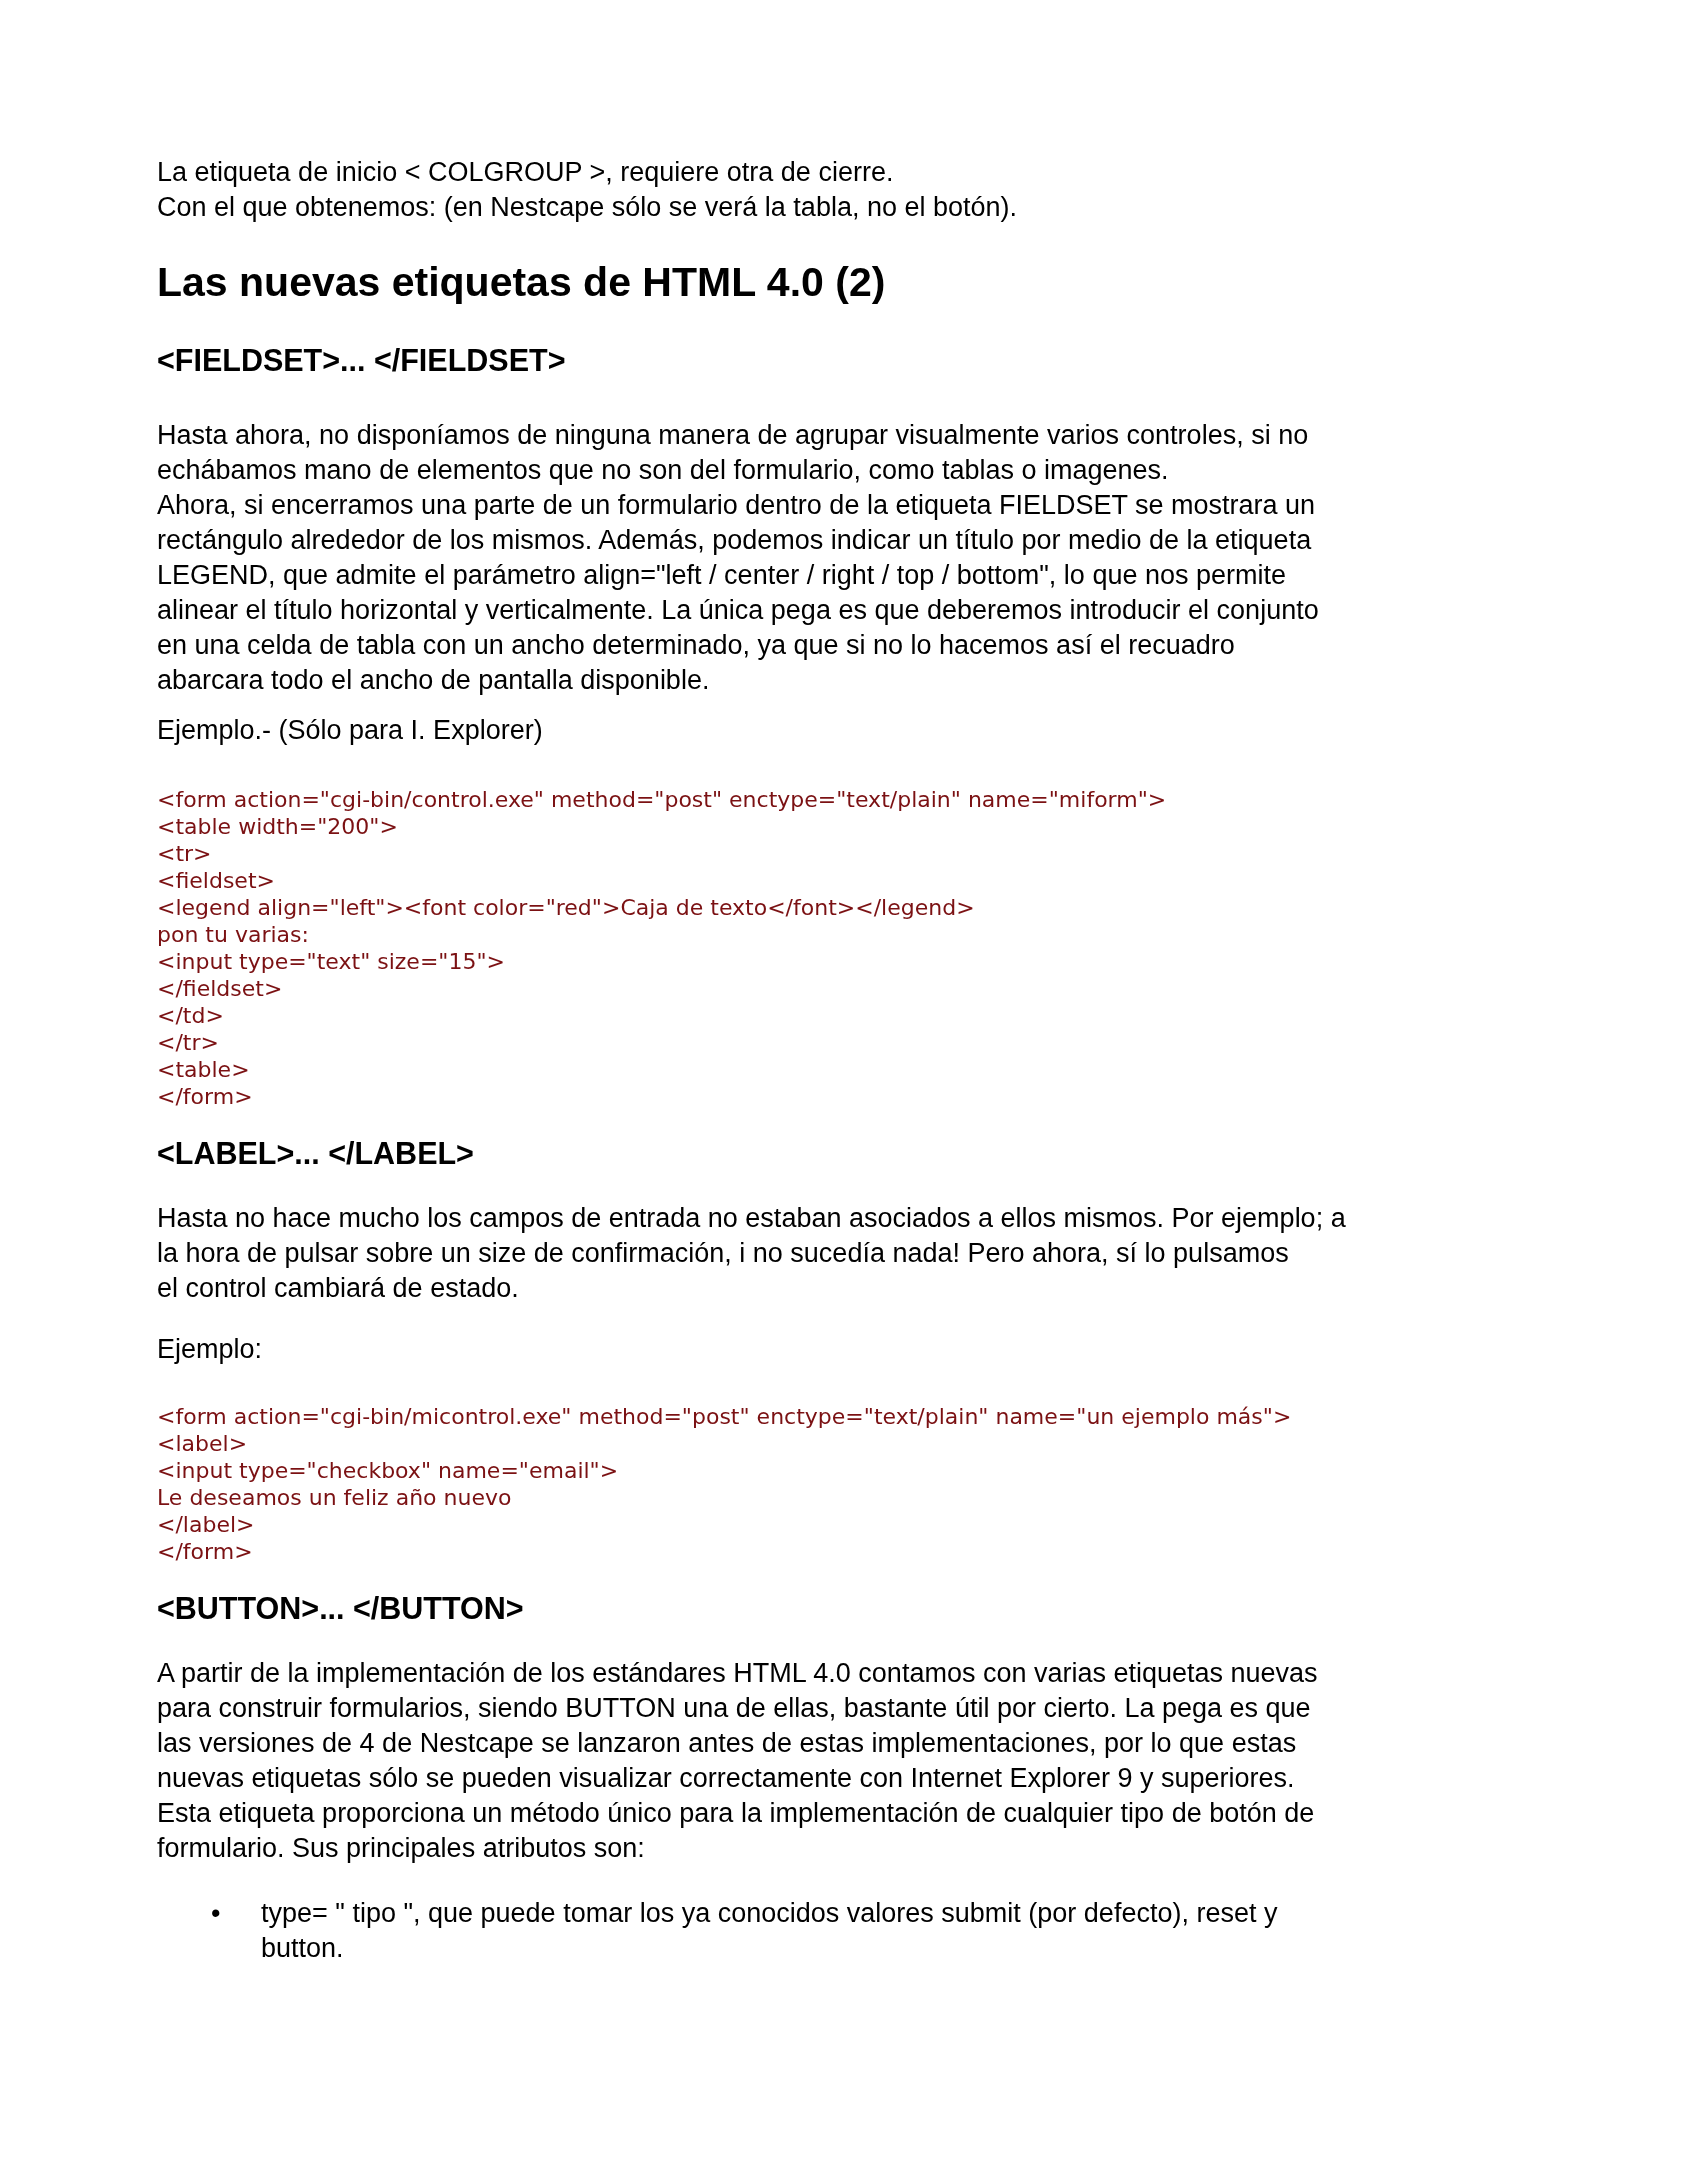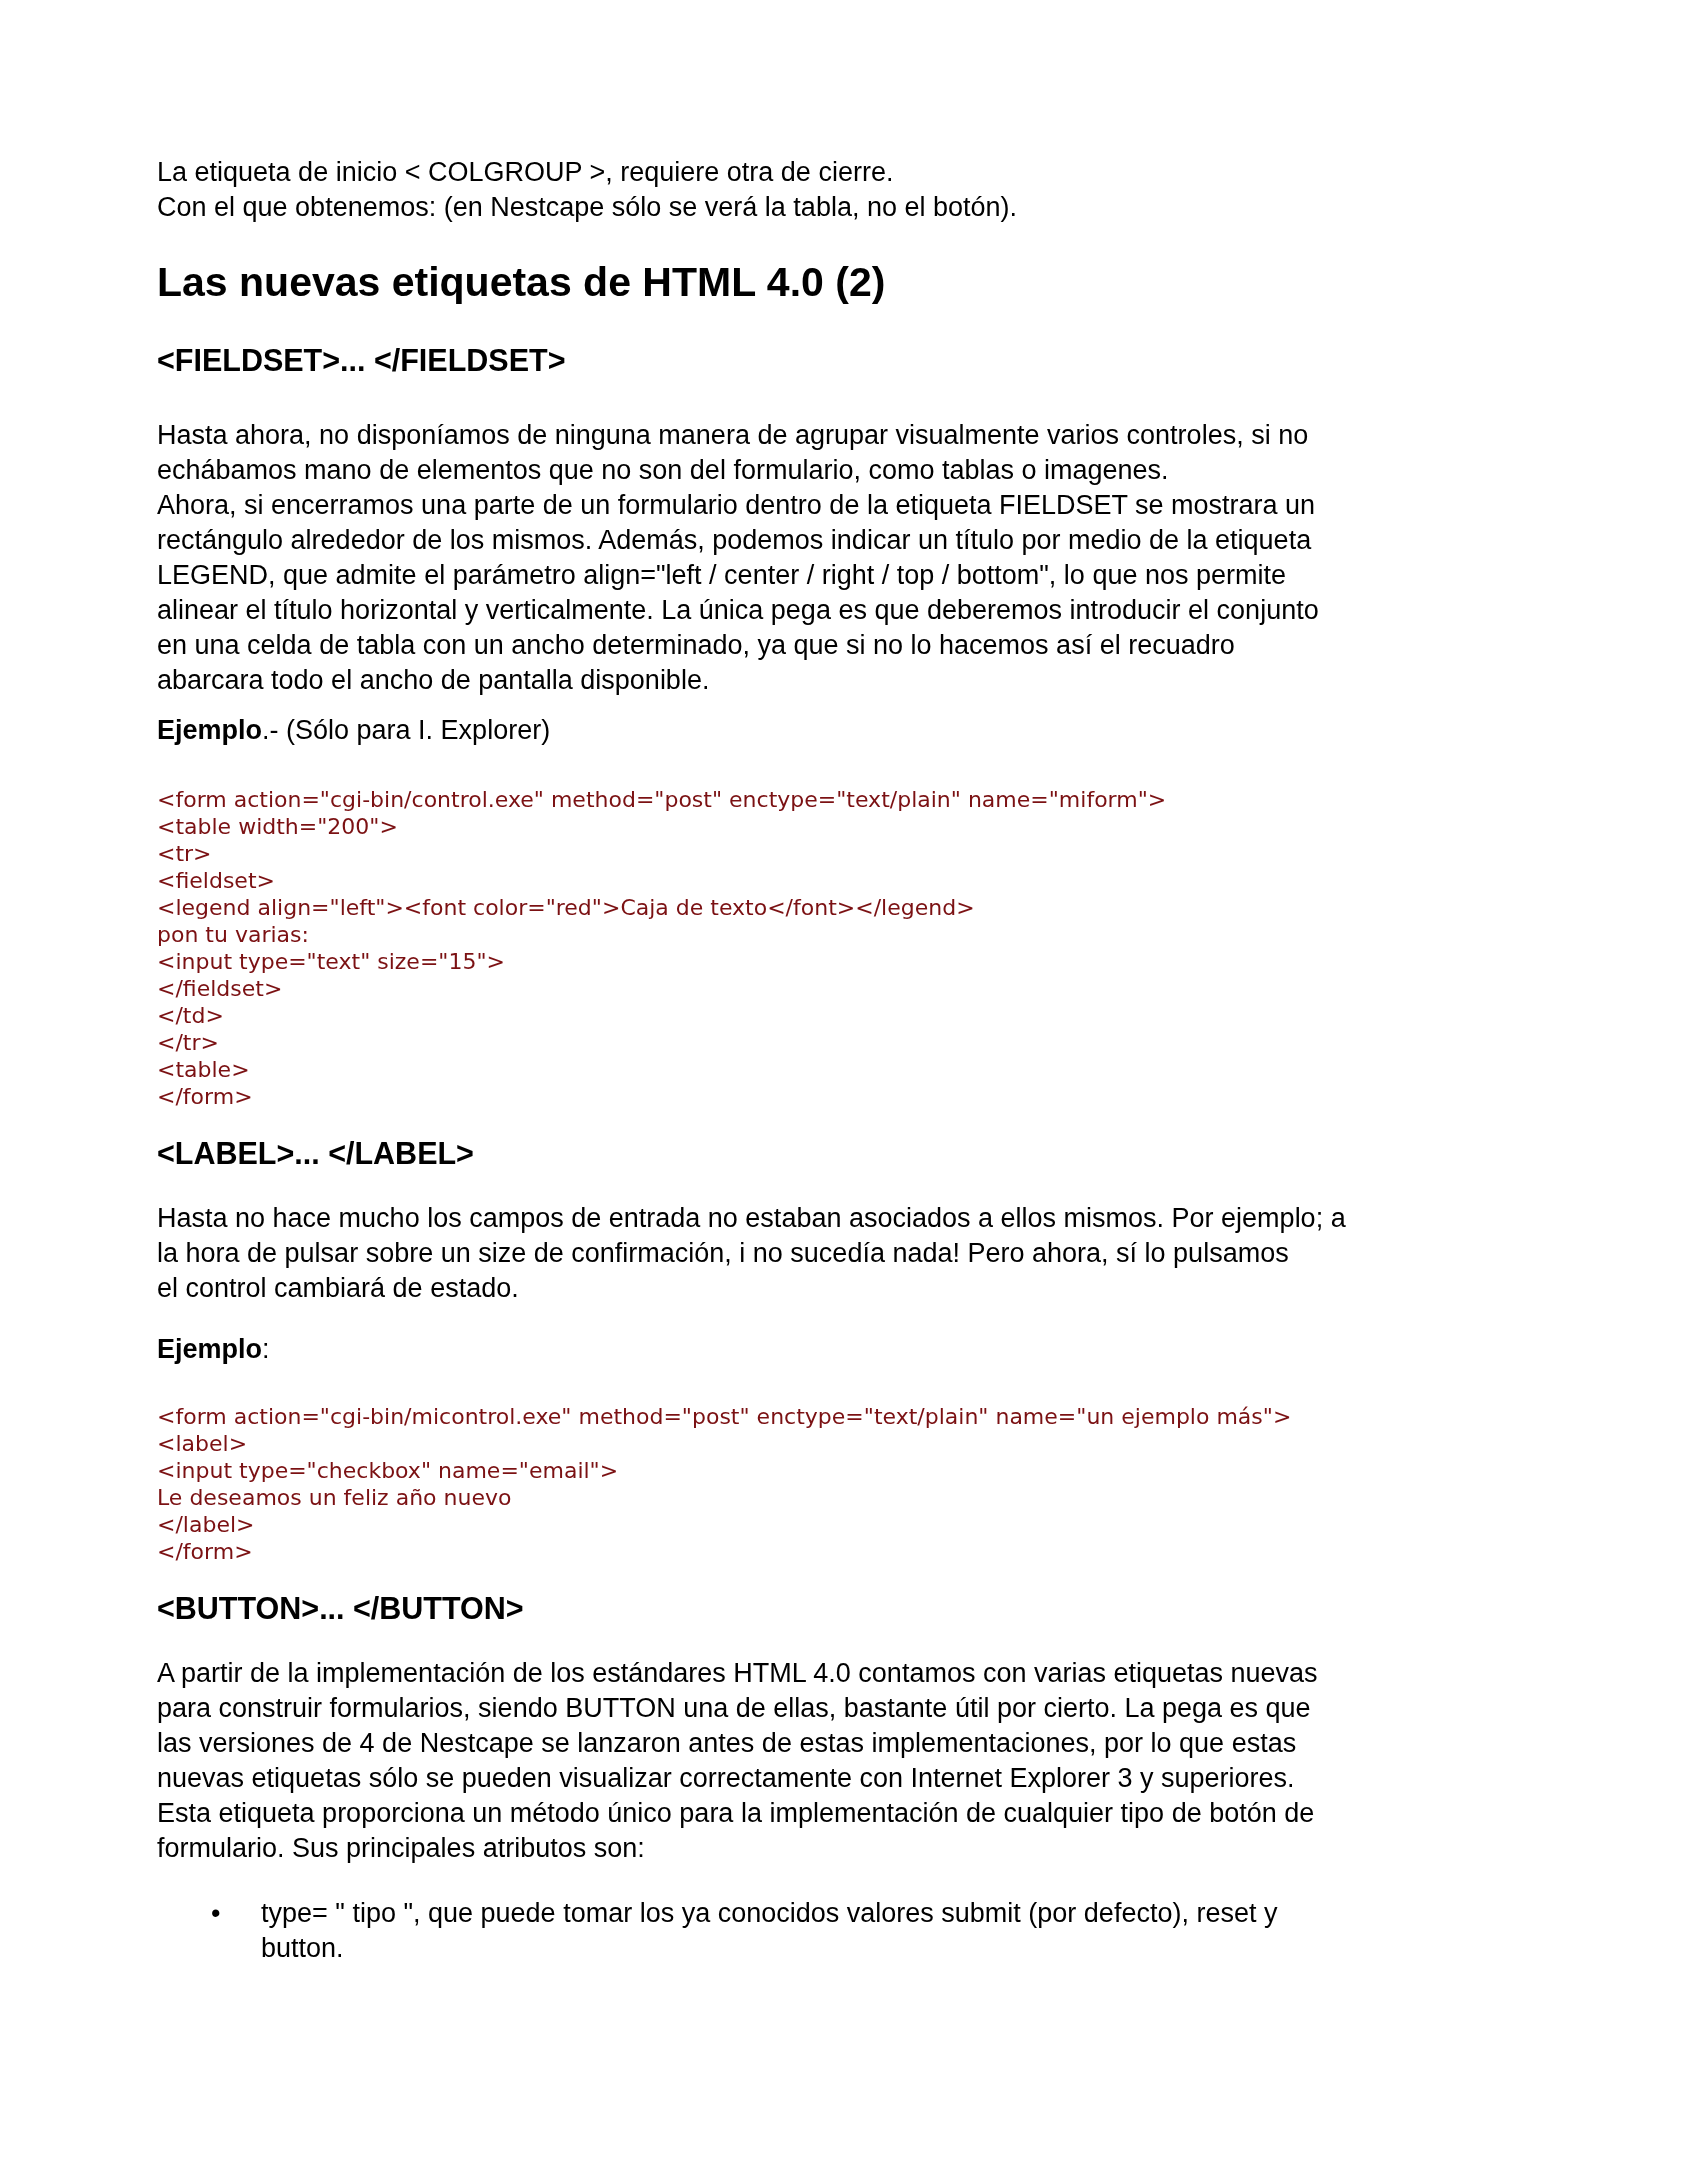--- a/index.html
+++ b/index.html
@@ -34,21 +34,21 @@
   }
   .mt44 { margin-top: 36px; }
   .mt48 { margin-top: 40px; }
   .mt46 { margin-top: 38px; }
   .mt44b { margin-top: 36px; }
   .mt36 { margin-top: 30px; }
   .mt32 { margin-top: 26px; }
   .mt30 { margin-top: 25px; }
   .mt18 { margin-top: 15px; }
   .example-label { font-size: 27px; line-height: 35px; }
-  .example-label b { font-weight: bold; }
+  .example-label b { font-weight: normal; }
   .code-block {
     font-family: "DejaVu Sans", sans-serif;
     font-size: 22px;
     line-height: 27px;
     color: var(--code-color);
   }
   .bullet-list { margin-top: 30px; }
   .bullet-item { display: flex; align-items: flex-start; }
   .bullet-marker {
     display: inline-block;
@@ -114,21 +114,21 @@
       <div class="line">Le deseamos un feliz año nuevo</div>
       <div class="line">&lt;/label&gt;</div>
       <div class="line">&lt;/form&gt;</div>
     </div>
 
   <h2 class="section-heading mt30">&lt;BUTTON&gt;... &lt;/BUTTON&gt;</h2>
   <div class="body-text mt36">
       <div class="line">A partir de la implementación de los estándares HTML 4.0 contamos con varias etiquetas nuevas</div>
       <div class="line">para construir formularios, siendo BUTTON una de ellas, bastante útil por cierto. La pega es que</div>
       <div class="line">las versiones de 4 de Nestcape se lanzaron antes de estas implementaciones, por lo que estas</div>
-      <div class="line">nuevas etiquetas sólo se pueden visualizar correctamente con Internet Explorer 3 y superiores.</div>
+      <div class="line">nuevas etiquetas sólo se pueden visualizar correctamente con Internet Explorer 9 y superiores.</div>
       <div class="line">Esta etiqueta proporciona un método único para la implementación de cualquier tipo de botón de</div>
       <div class="line">formulario. Sus principales atributos son:</div>
     </div>
 
   <div class="bullet-list">
     <div class="bullet-item">
       <span class="bullet-marker">•</span>
       <div class="bullet-body body-text">
           <div class="line">type= " tipo ", que puede tomar los ya conocidos valores submit (por defecto), reset y</div>
           <div class="line">button.</div>

